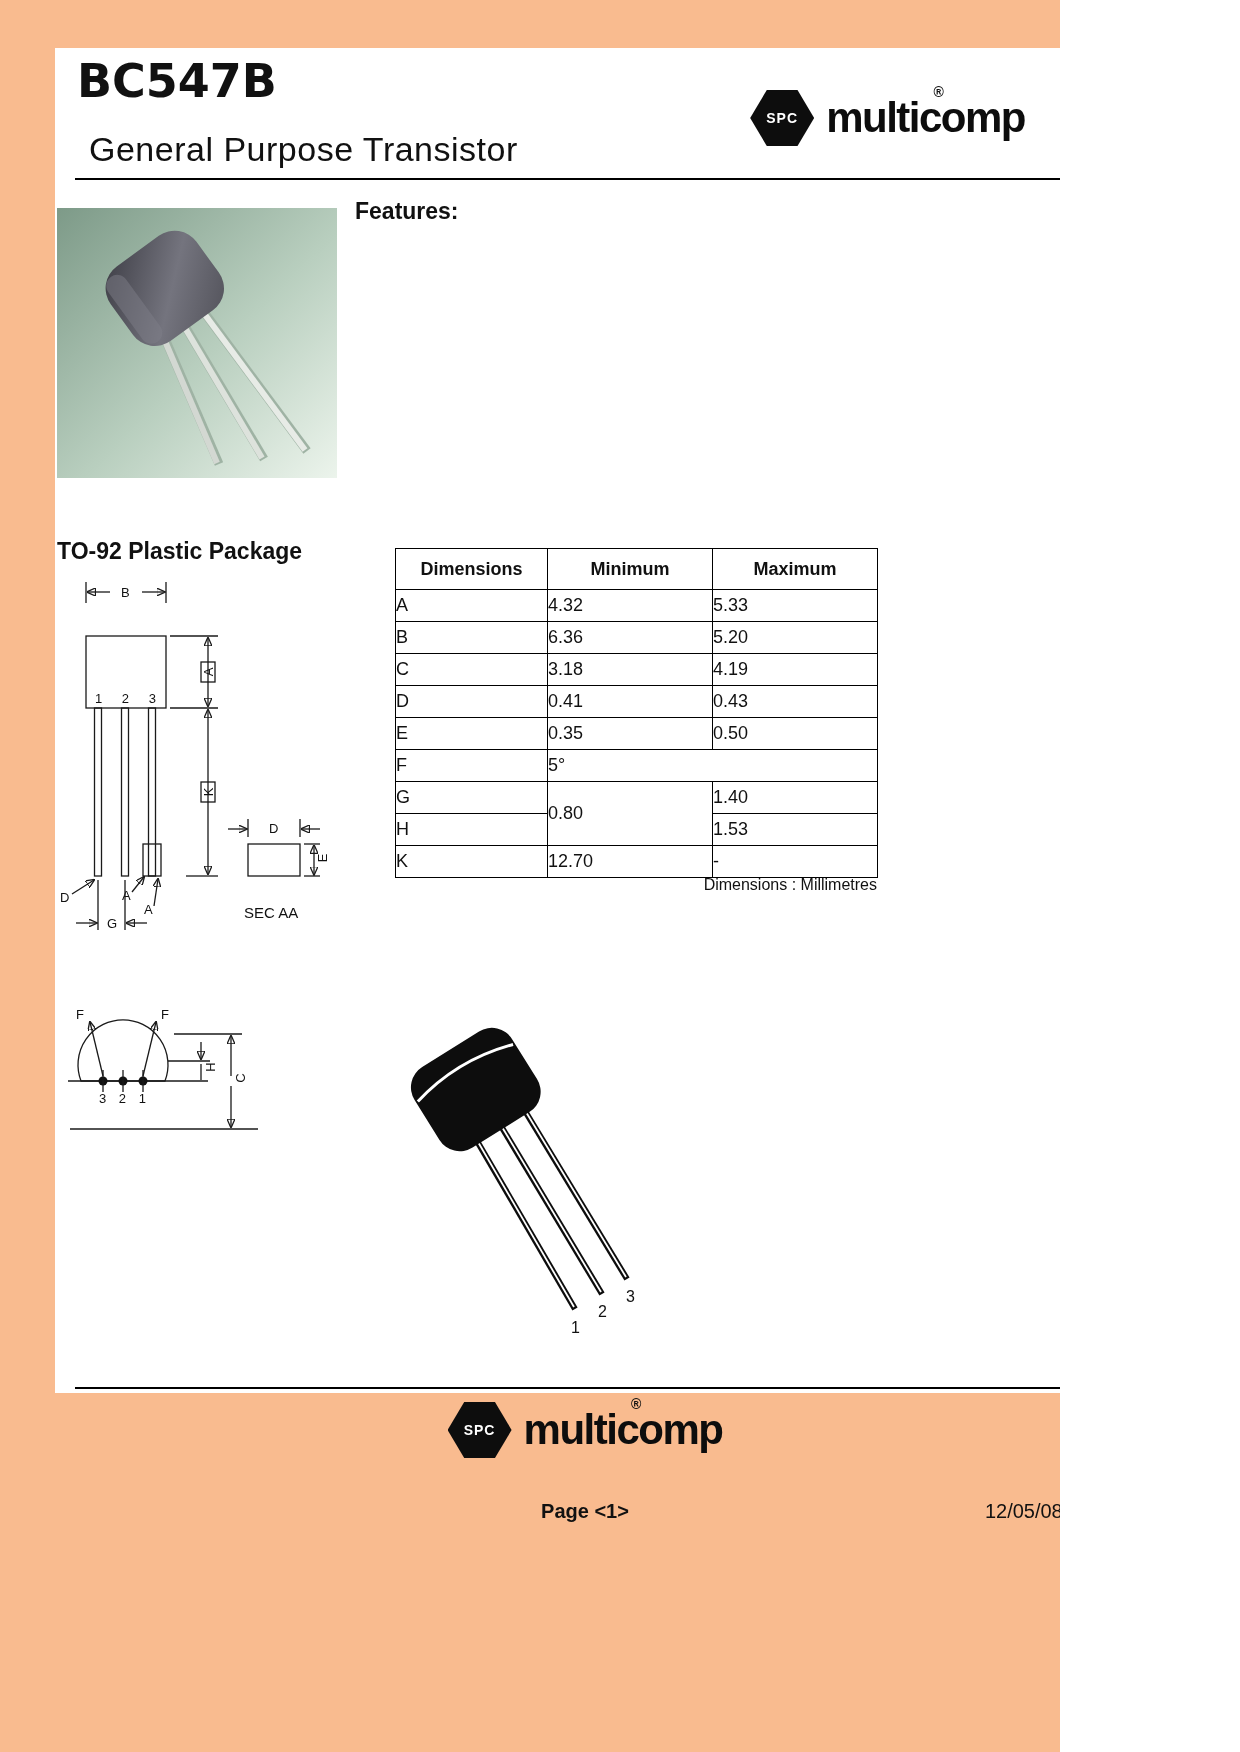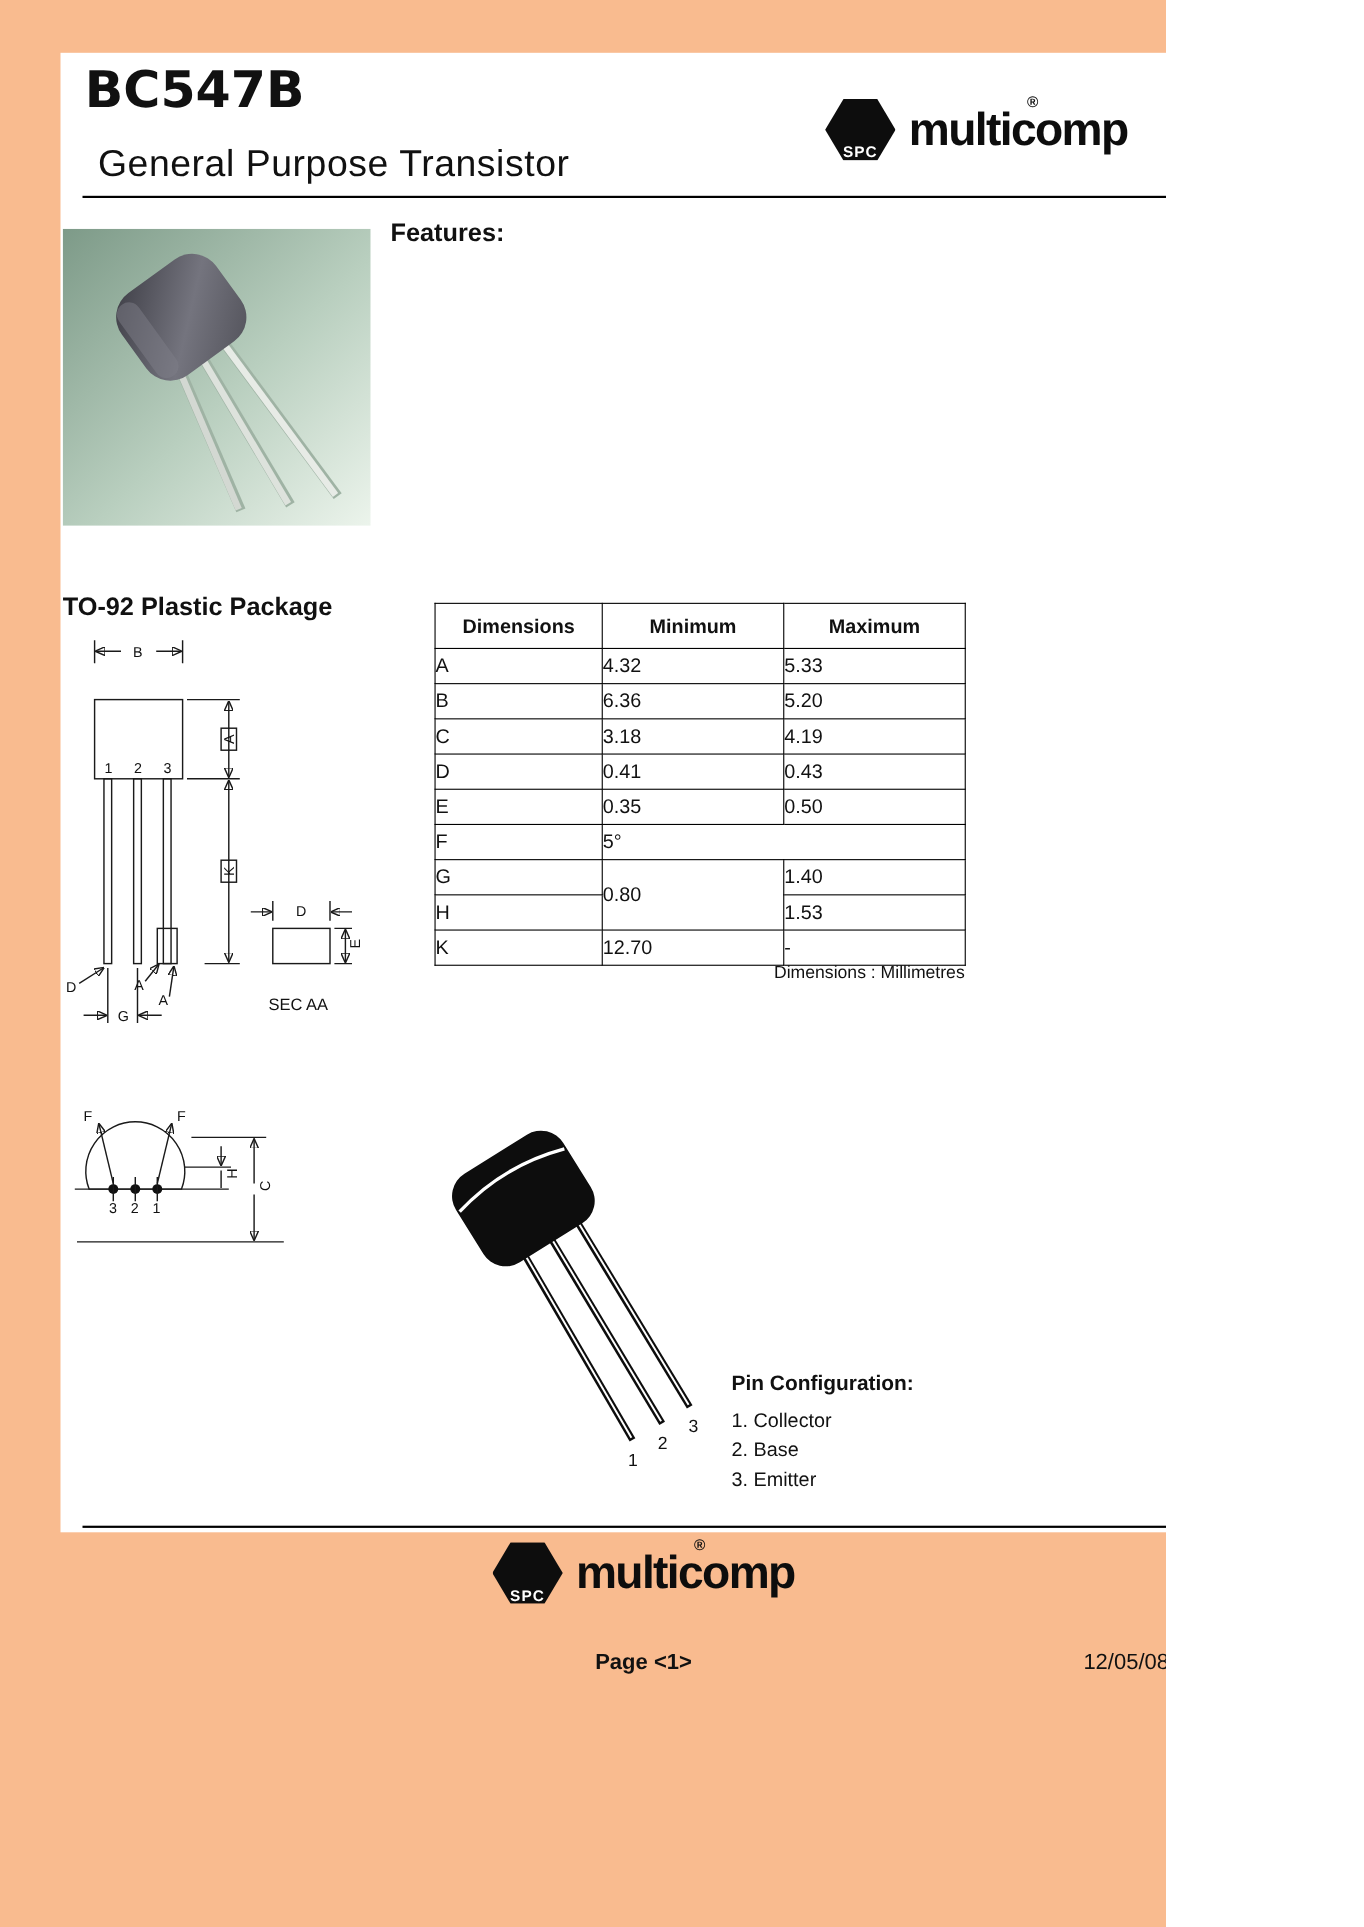--- a/index.html
+++ b/index.html
@@ -10,21 +10,21 @@
   
   .title{position:absolute; left:22px; top:6px; font-size:46px; font-weight:800; font-family:"DejaVu Sans","Liberation Sans",sans-serif; letter-spacing:0px; margin:0;}
   .subtitle{position:absolute; left:22px; top:70px; font-size:34px; font-weight:400; margin:12px; letter-spacing:0.5px;}
   .rule{position:absolute; left:20px; width:1008px; border-top:2.5px solid #000; height:0;}
   .rule.header-rule{top:130px;}
   .rule.bottom-rule{top:1339px;}
 
   
   .mc-logo{display:flex; align-items:center; gap:12px;}
   .mc-logo.in-header{position:absolute; top:42px; right:90px;}
-  .hex{width:64px; height:56px; background:#0d0d0d; clip-path:polygon(26% 0%,74% 0%,100% 50%,74% 100%,26% 100%,0% 50%); display:flex; align-items:flex-end; justify-content:center; flex:0 0 auto;}
+  .hex{width:64px; height:56px; background:#0d0d0d; clip-path:polygon(26% 0%,74% 0%,100% 50%,74% 100%,26% 100%,0% 50%); display:flex; align-items:center; justify-content:center; flex:0 0 auto;}
   .hex span{color:#fff; font-size:14px; font-weight:700; letter-spacing:1px;}
   .brand-wrap{position:relative; display:inline-block;}
   .brand{font-family:Liberation Sans, sans-serif; font-size:42px; font-weight:800; letter-spacing:-1.5px; color:#0d0d0d;}
   .reg{position:absolute; top:-10px; left:54%; font-size:14px; font-weight:700;}
 
   
   .photo{position:absolute; left:2px; top:160px; width:280px; height:270px;}
   .features{position:absolute; left:300px; top:150px; width:700px;}
   .features h3{margin:0; font-size:23px; font-weight:700;}
   .features ul{margin:10px 0 0 0; padding-left:24px;}
@@ -304,26 +304,20 @@
       </g>
       <g transform="rotate(-32 80 80)">
         <rect x="25" y="30" width="115" height="95" rx="24" fill="#0d0d0d"></rect>
         <path d="M 27,57 Q 82,42 138,59" stroke="#ffffff" stroke-width="3" fill="none"></path>
       </g>
       <text x="176" y="320" font-size="16" fill="#111">1</text>
       <text x="203" y="304" font-size="16" fill="#111">2</text>
       <text x="231" y="289" font-size="16" fill="#111">3</text>
     </svg>
 
-    <div class="pin-config">
-      <h4>Pin Configuration:</h4>
-      <div>1. Collector</div>
-      <div>2. Base</div>
-      <div>3. Emitter</div>
-    </div>
 
     <div class="rule bottom-rule"></div>
   </div>
 
   <div class="footer-logo">
     <div class="mc-logo">
       <div class="hex">
         <span>SPC</span>
       </div>
       <div class="brand-wrap">

